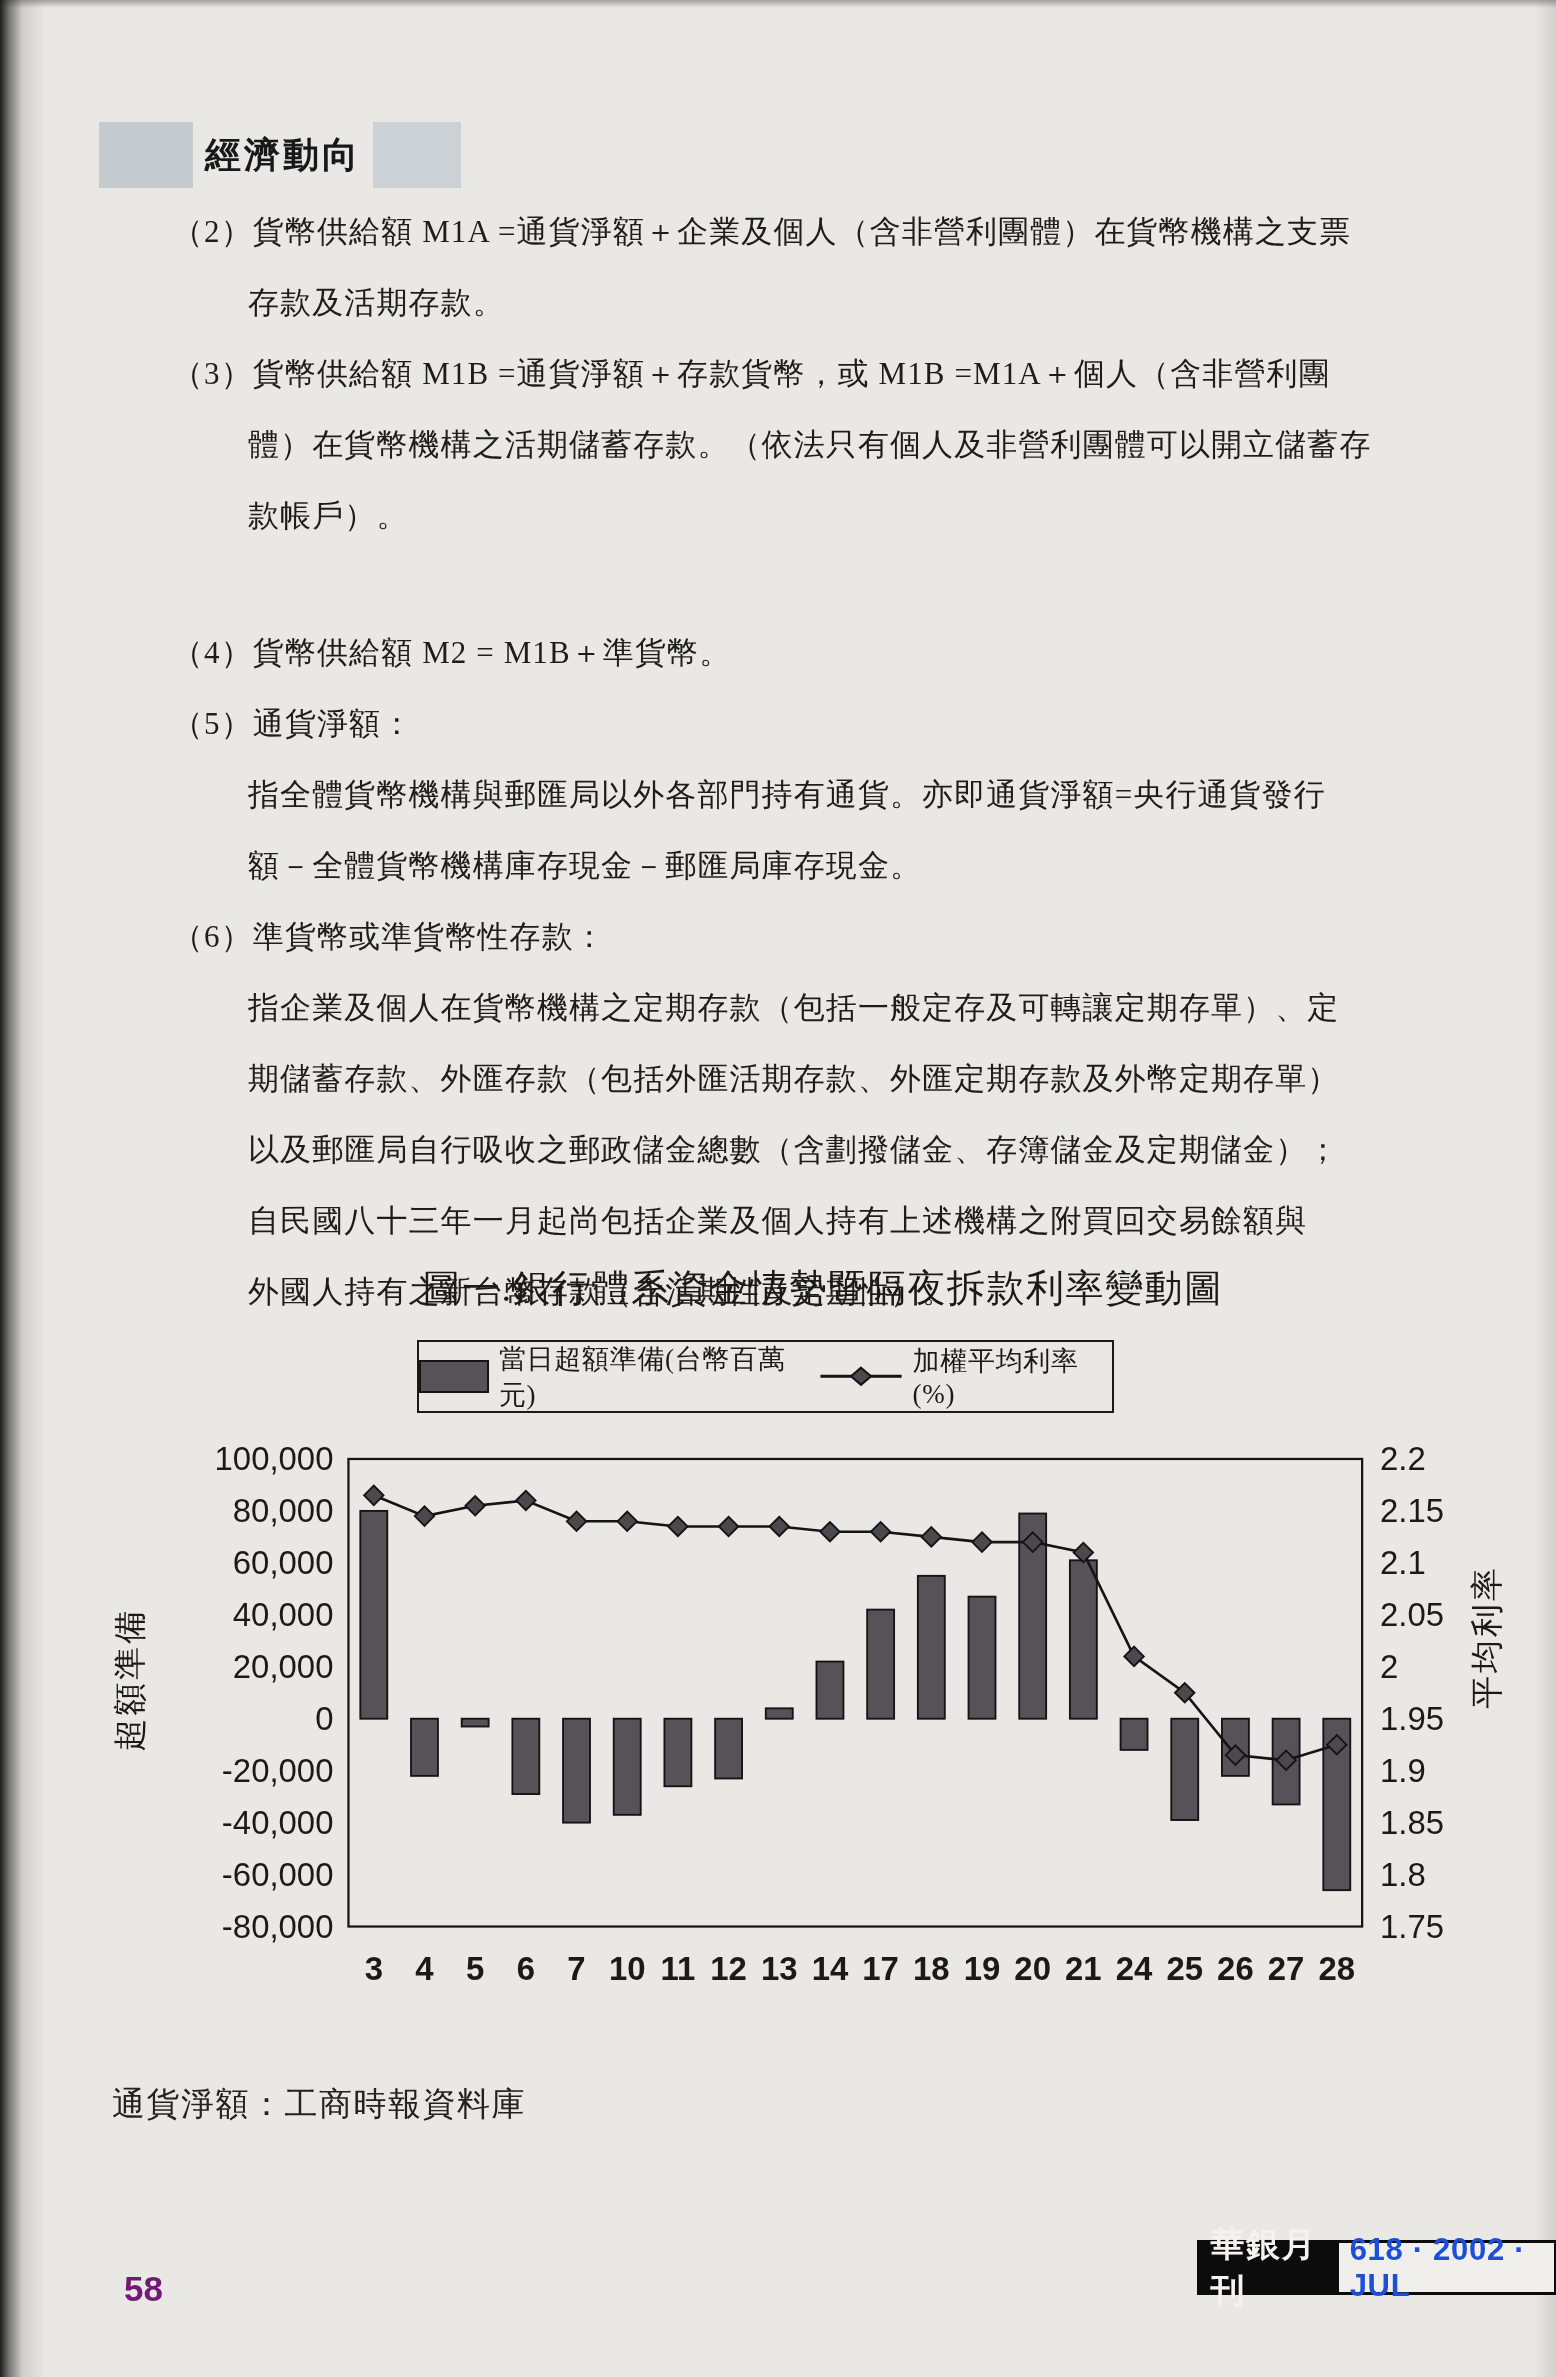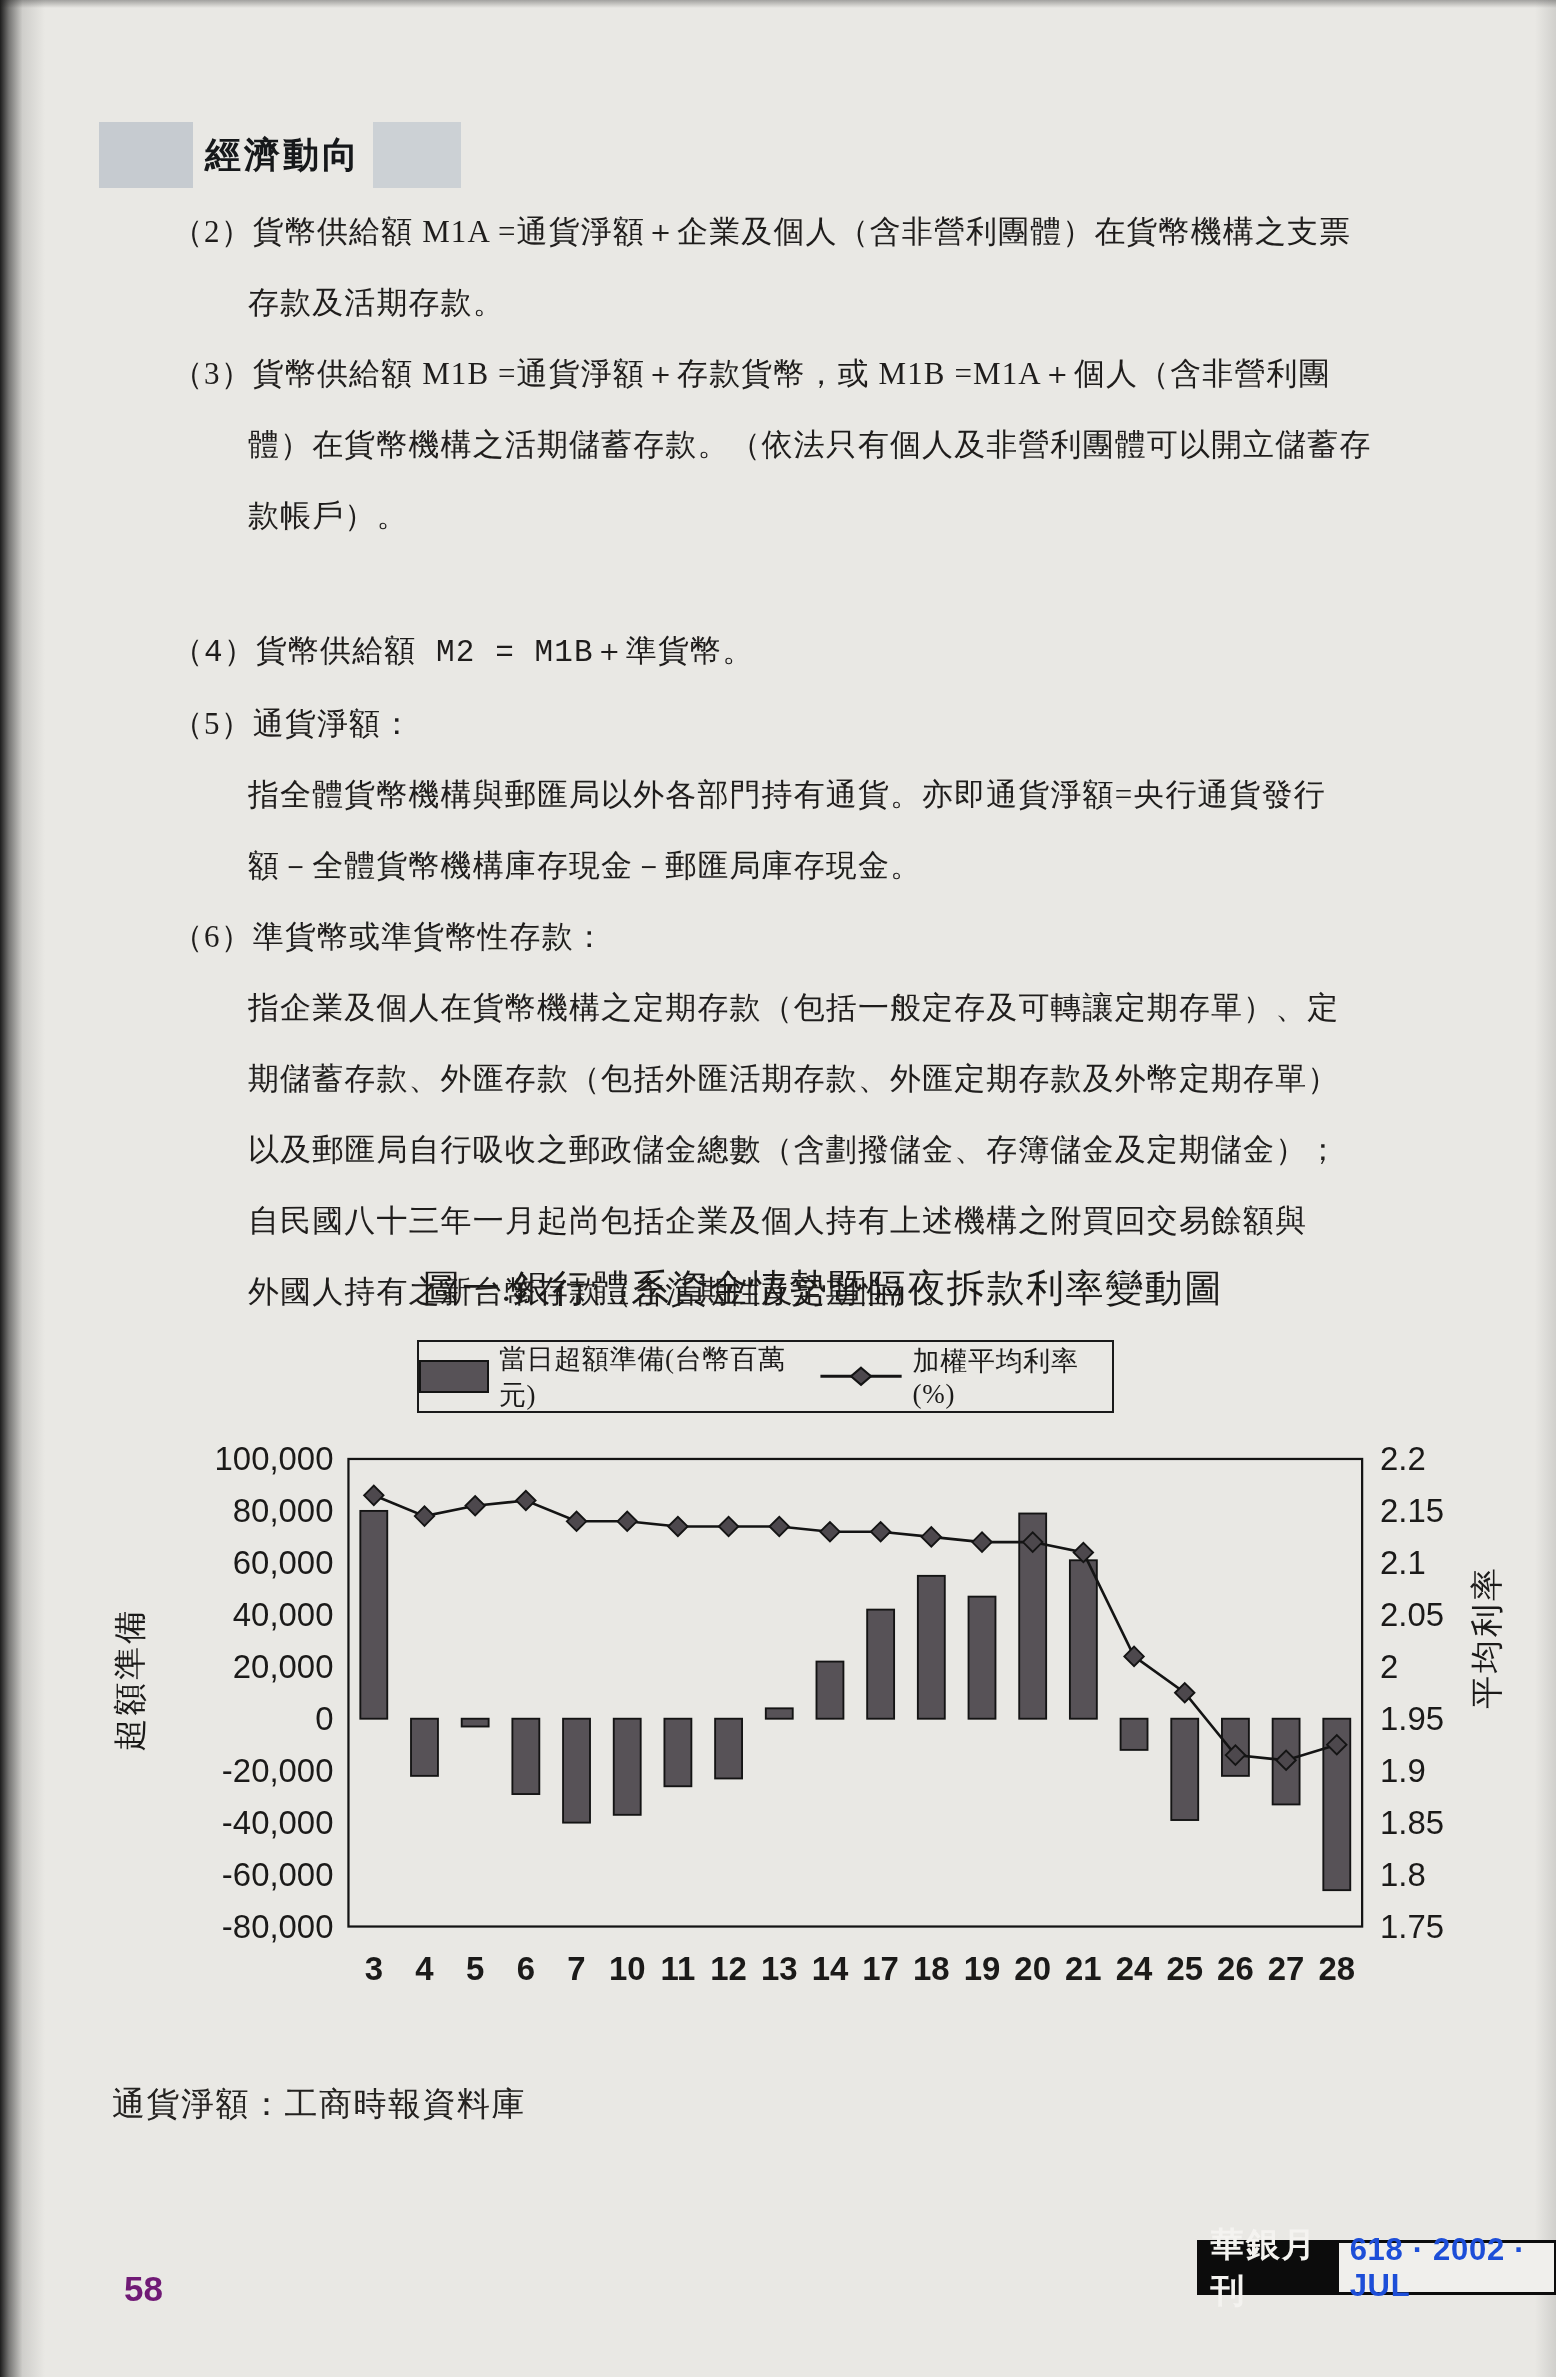--- a/index.html
+++ b/index.html
@@ -77,21 +77,21 @@
   <div class="text-block" id="text-block">
       <div class="para">
         <div class="tline label">（2）貨幣供給額 M1A =通貨淨額＋企業及個人（含非營利團體）在貨幣機構之支票</div>
         <div class="tline body">存款及活期存款。</div>
       </div>
       <div class="para">
         <div class="tline label">（3）貨幣供給額 M1B =通貨淨額＋存款貨幣，或 M1B =M1A＋個人（含非營利團</div>
         <div class="tline body">體）在貨幣機構之活期儲蓄存款。（依法只有個人及非營利團體可以開立儲蓄存</div>
         <div class="tline body">款帳戶）。</div>
       </div>
-      <div class="para" style="margin-top: 66px; font-family: Liberation Mono, monospace;">
+      <div class="para" style="margin-top: 66px;">
         <div class="tline label">（4）貨幣供給額 M2 = M1B＋準貨幣。</div>
       </div>
       <div class="para">
         <div class="tline label">（5）通貨淨額：</div>
         <div class="tline body">指全體貨幣機構與郵匯局以外各部門持有通貨。亦即通貨淨額=央行通貨發行</div>
         <div class="tline body">額－全體貨幣機構庫存現金－郵匯局庫存現金。</div>
       </div>
       <div class="para">
         <div class="tline label">（6）準貨幣或準貨幣性存款：</div>
         <div class="tline body">指企業及個人在貨幣機構之定期存款（包括一般定存及可轉讓定期存單）、定</div>

